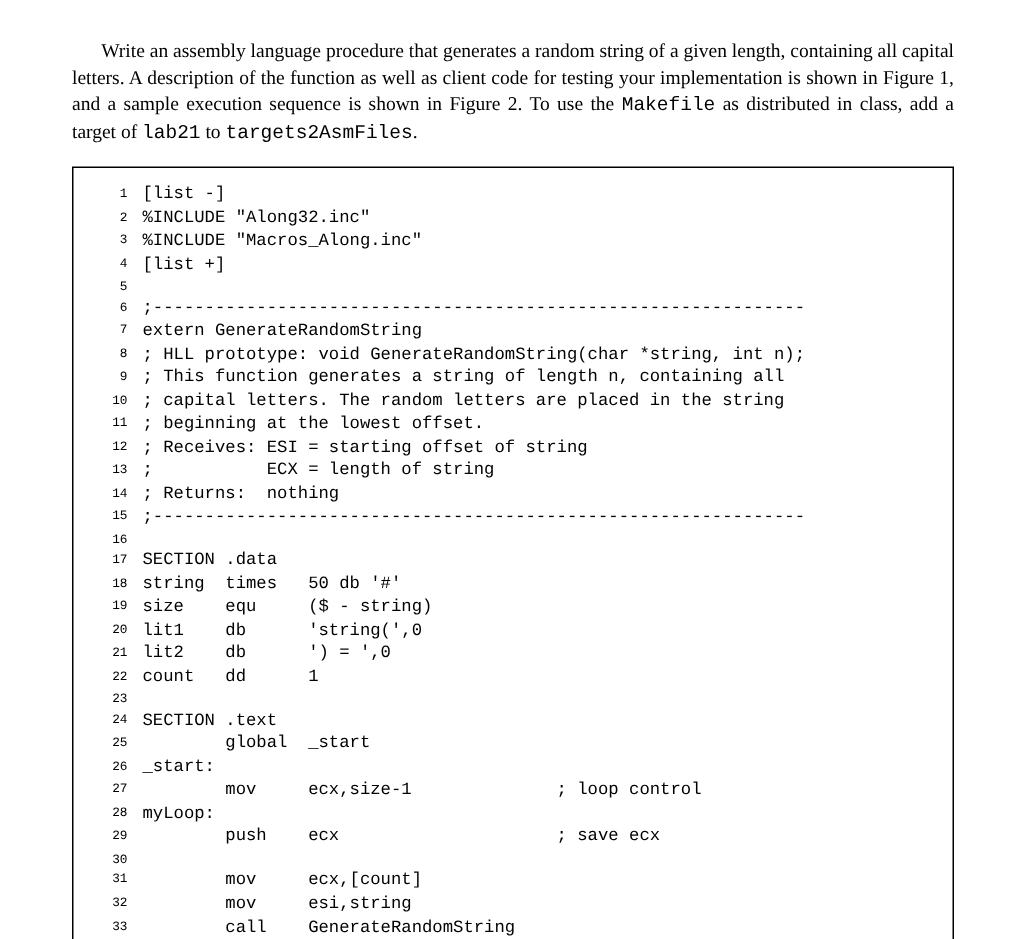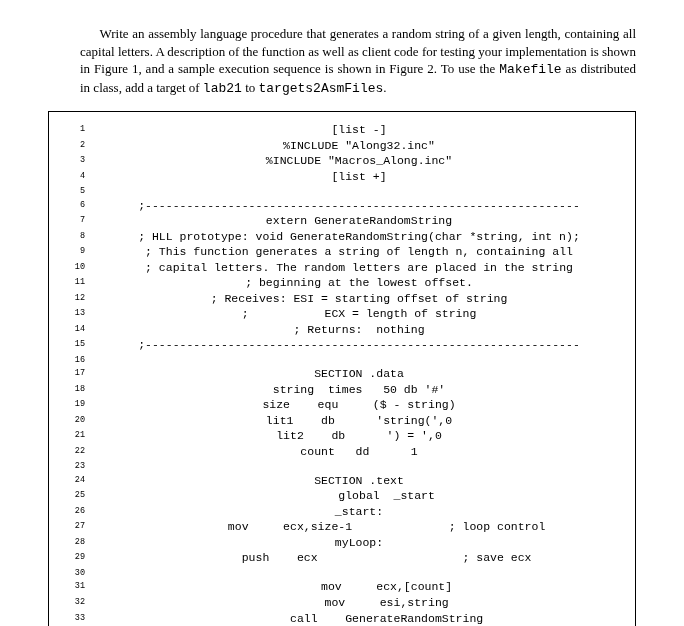--- a/index.html
+++ b/index.html
@@ -10,21 +10,20 @@
       background: #fff;
       color: #000;
       width: 684px;
       box-sizing: border-box;
     }
     .intro {
       text-align: justify;
       line-height: 1.35;
       margin-bottom: 14px;
       text-indent: 1.5em;
-      margin-left: 32px;
     }
     .mono {
       font-family: "Courier New", Courier, monospace;
     }
     .code-frame {
       border: 1px solid #000;
       padding: 10px 12px 12px 10px;
       font-family: "Courier New", Courier, monospace;
       font-size: 11.5px;
       line-height: 1.35;
@@ -38,21 +37,20 @@
       width: 26px;
       text-align: right;
       flex-shrink: 0;
       font-size: 8.5px;
       color: #000;
       padding-top: 2px;
     }
     .code-text {
       padding-left: 10px;
       flex: 1;
-      text-align: center;
     }
   </style>
 </head>
 <body>
 
 <p class="intro"><span>Write an assembly language procedure that generates a random string of a given length, containing all capital letters. A description of the function as well as client code for testing your implementation is shown in Figure 1, and a sample execution sequence is shown in Figure 2. To use the </span><span class="mono">Makefile</span><span> as distributed in class, add a target of </span><span class="mono">lab21</span><span> to </span><span class="mono">targets2AsmFiles</span><span>.</span></p>
 
 <div class="code-frame" id="code-frame"><div class="code-row"><span class="lineno">1</span><span class="code-text">[list -]</span></div><div class="code-row"><span class="lineno">2</span><span class="code-text">%INCLUDE "Along32.inc"</span></div><div class="code-row"><span class="lineno">3</span><span class="code-text">%INCLUDE "Macros_Along.inc"</span></div><div class="code-row"><span class="lineno">4</span><span class="code-text">[list +]</span></div><div class="code-row"><span class="lineno">5</span><span class="code-text"></span></div><div class="code-row"><span class="lineno">6</span><span class="code-text">;---------------------------------------------------------------</span></div><div class="code-row"><span class="lineno">7</span><span class="code-text">extern GenerateRandomString</span></div><div class="code-row"><span class="lineno">8</span><span class="code-text">; HLL prototype: void GenerateRandomString(char *string, int n);</span></div><div class="code-row"><span class="lineno">9</span><span class="code-text">; This function generates a string of length n, containing all</span></div><div class="code-row"><span class="lineno">10</span><span class="code-text">; capital letters. The random letters are placed in the string</span></div><div class="code-row"><span class="lineno">11</span><span class="code-text">; beginning at the lowest offset.</span></div><div class="code-row"><span class="lineno">12</span><span class="code-text">; Receives: ESI = starting offset of string</span></div><div class="code-row"><span class="lineno">13</span><span class="code-text">;           ECX = length of string</span></div><div class="code-row"><span class="lineno">14</span><span class="code-text">; Returns:  nothing</span></div><div class="code-row"><span class="lineno">15</span><span class="code-text">;---------------------------------------------------------------</span></div><div class="code-row"><span class="lineno">16</span><span class="code-text"></span></div><div class="code-row"><span class="lineno">17</span><span class="code-text">SECTION .data</span></div><div class="code-row"><span class="lineno">18</span><span class="code-text">string  times   50 db '#'</span></div><div class="code-row"><span class="lineno">19</span><span class="code-text">size    equ     ($ - string)</span></div><div class="code-row"><span class="lineno">20</span><span class="code-text">lit1    db      'string(',0</span></div><div class="code-row"><span class="lineno">21</span><span class="code-text">lit2    db      ') = ',0</span></div><div class="code-row"><span class="lineno">22</span><span class="code-text">count   dd      1</span></div><div class="code-row"><span class="lineno">23</span><span class="code-text"></span></div><div class="code-row"><span class="lineno">24</span><span class="code-text">SECTION .text</span></div><div class="code-row"><span class="lineno">25</span><span class="code-text">        global  _start</span></div><div class="code-row"><span class="lineno">26</span><span class="code-text">_start:</span></div><div class="code-row"><span class="lineno">27</span><span class="code-text">        mov     ecx,size-1              ; loop control</span></div><div class="code-row"><span class="lineno">28</span><span class="code-text">myLoop:</span></div><div class="code-row"><span class="lineno">29</span><span class="code-text">        push    ecx                     ; save ecx</span></div><div class="code-row"><span class="lineno">30</span><span class="code-text"></span></div><div class="code-row"><span class="lineno">31</span><span class="code-text">        mov     ecx,[count]</span></div><div class="code-row"><span class="lineno">32</span><span class="code-text">        mov     esi,string</span></div><div class="code-row"><span class="lineno">33</span><span class="code-text">        call    GenerateRandomString</span></div></div>
 
 </body></html>

